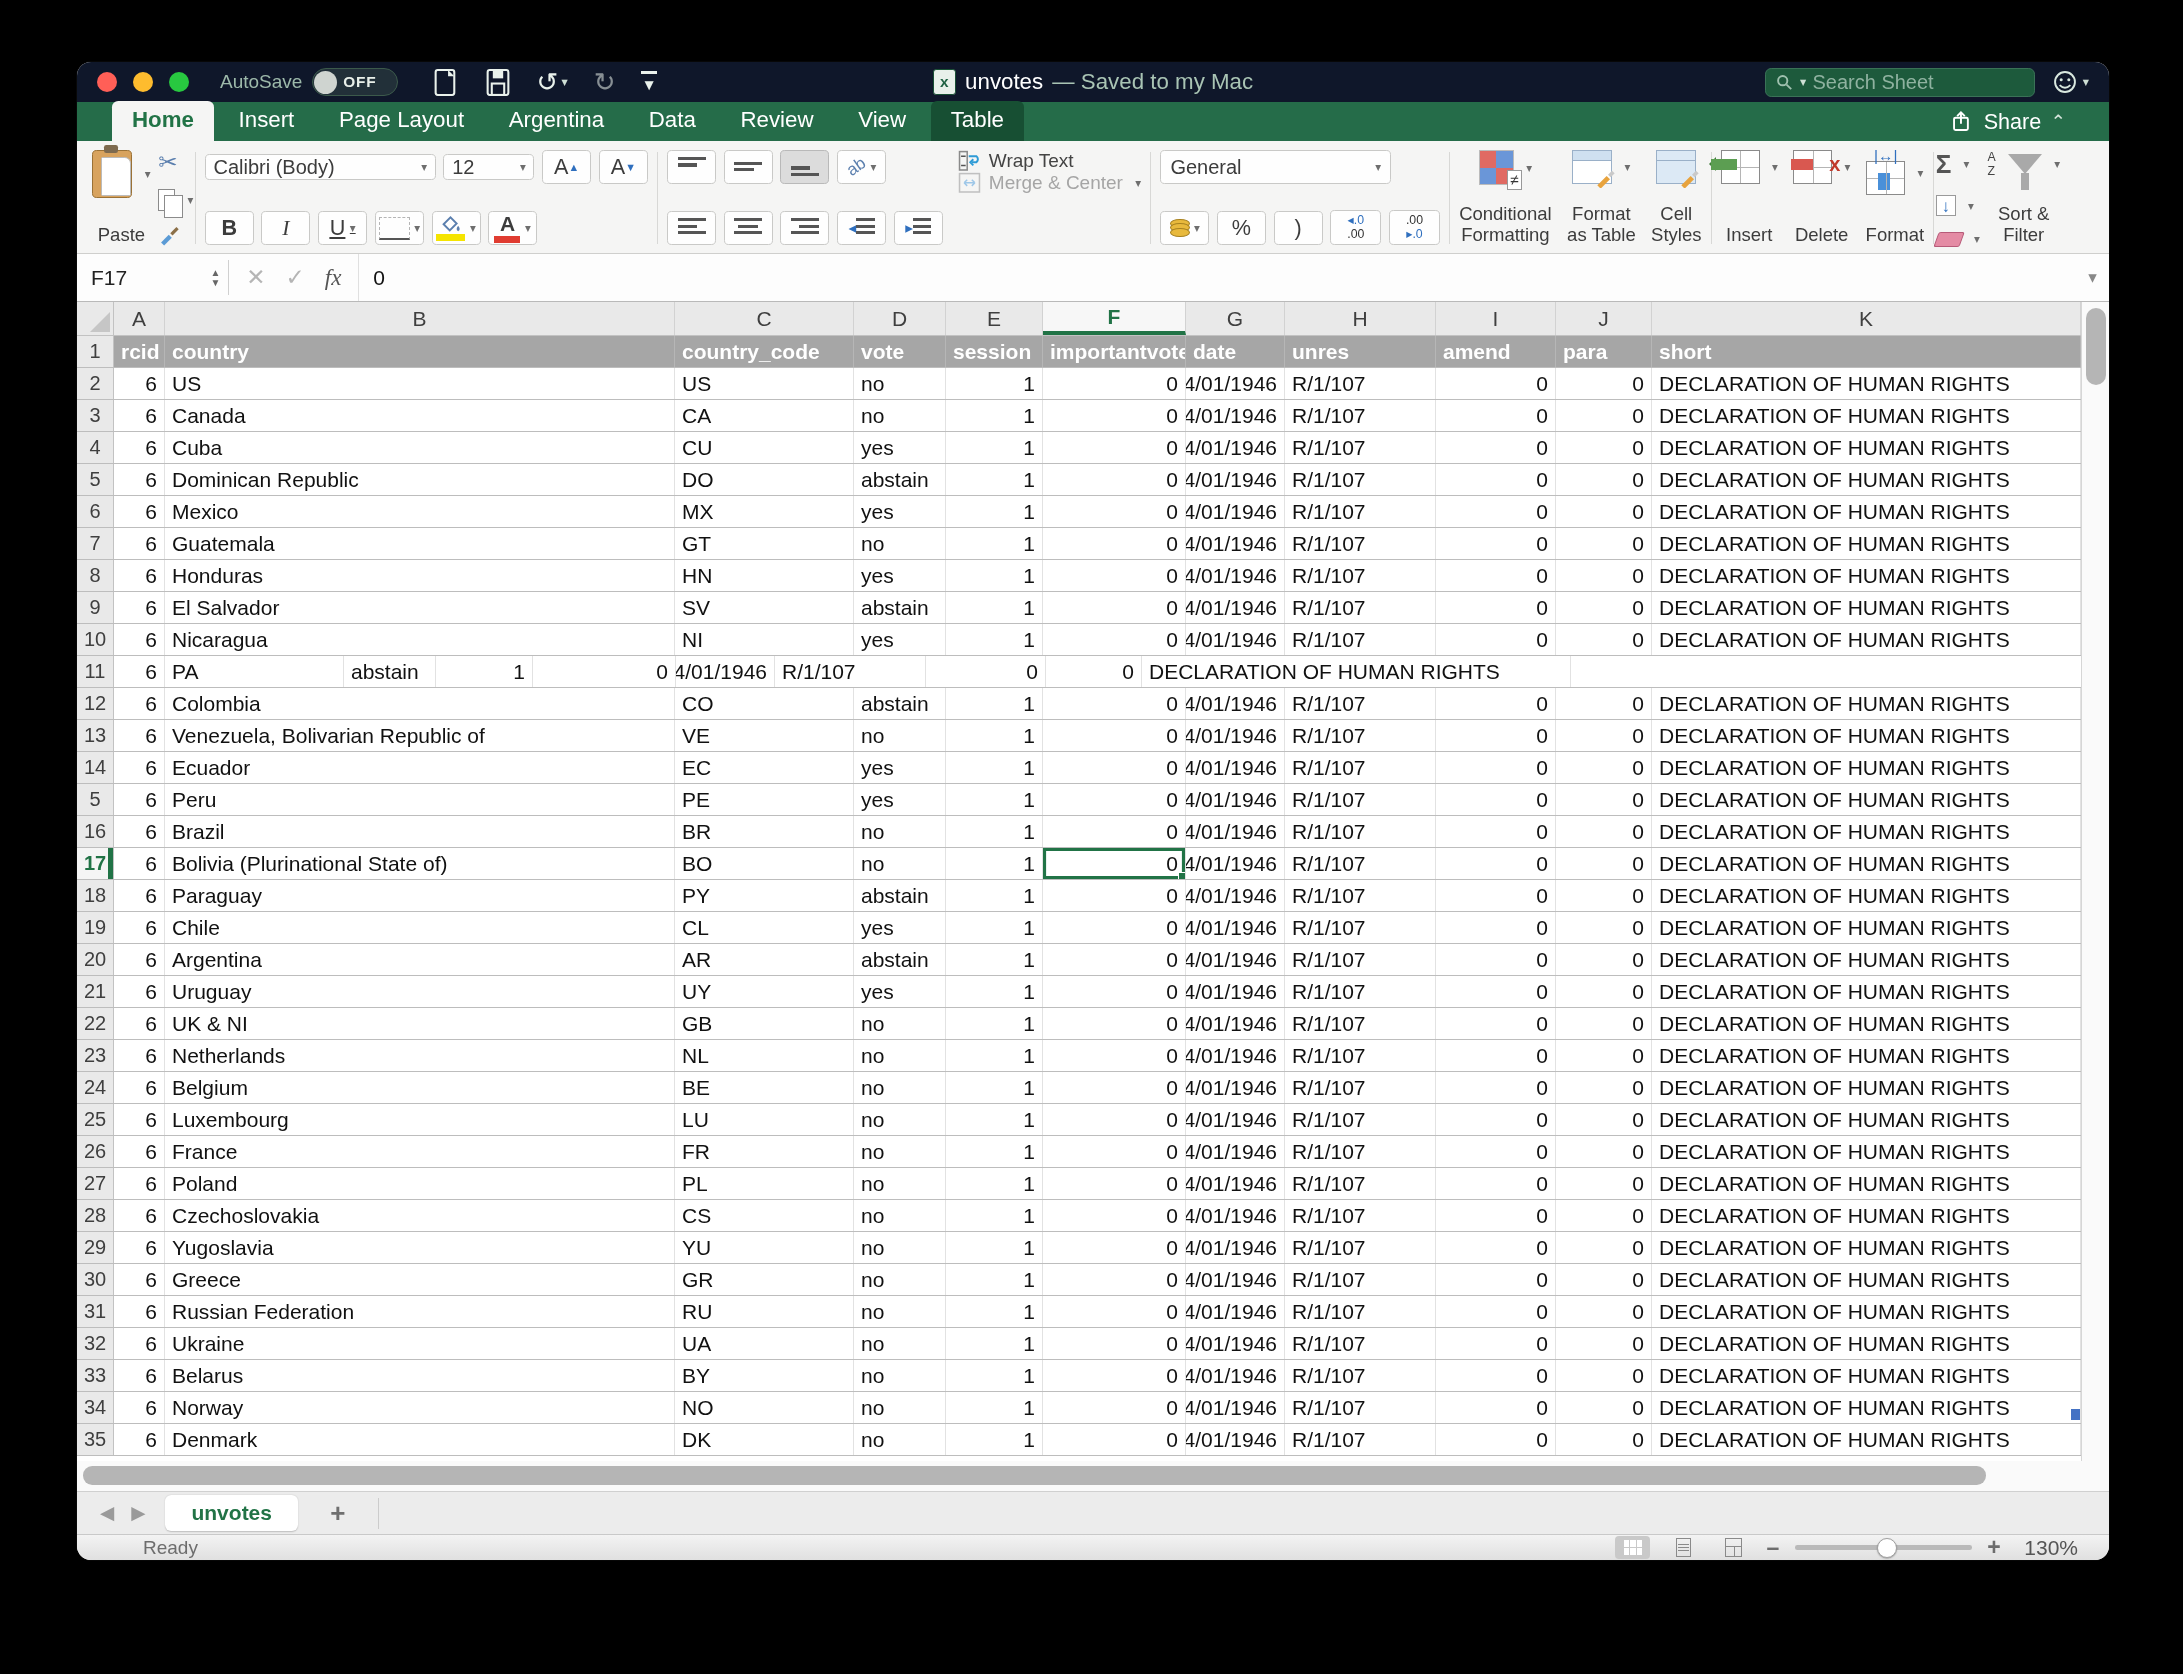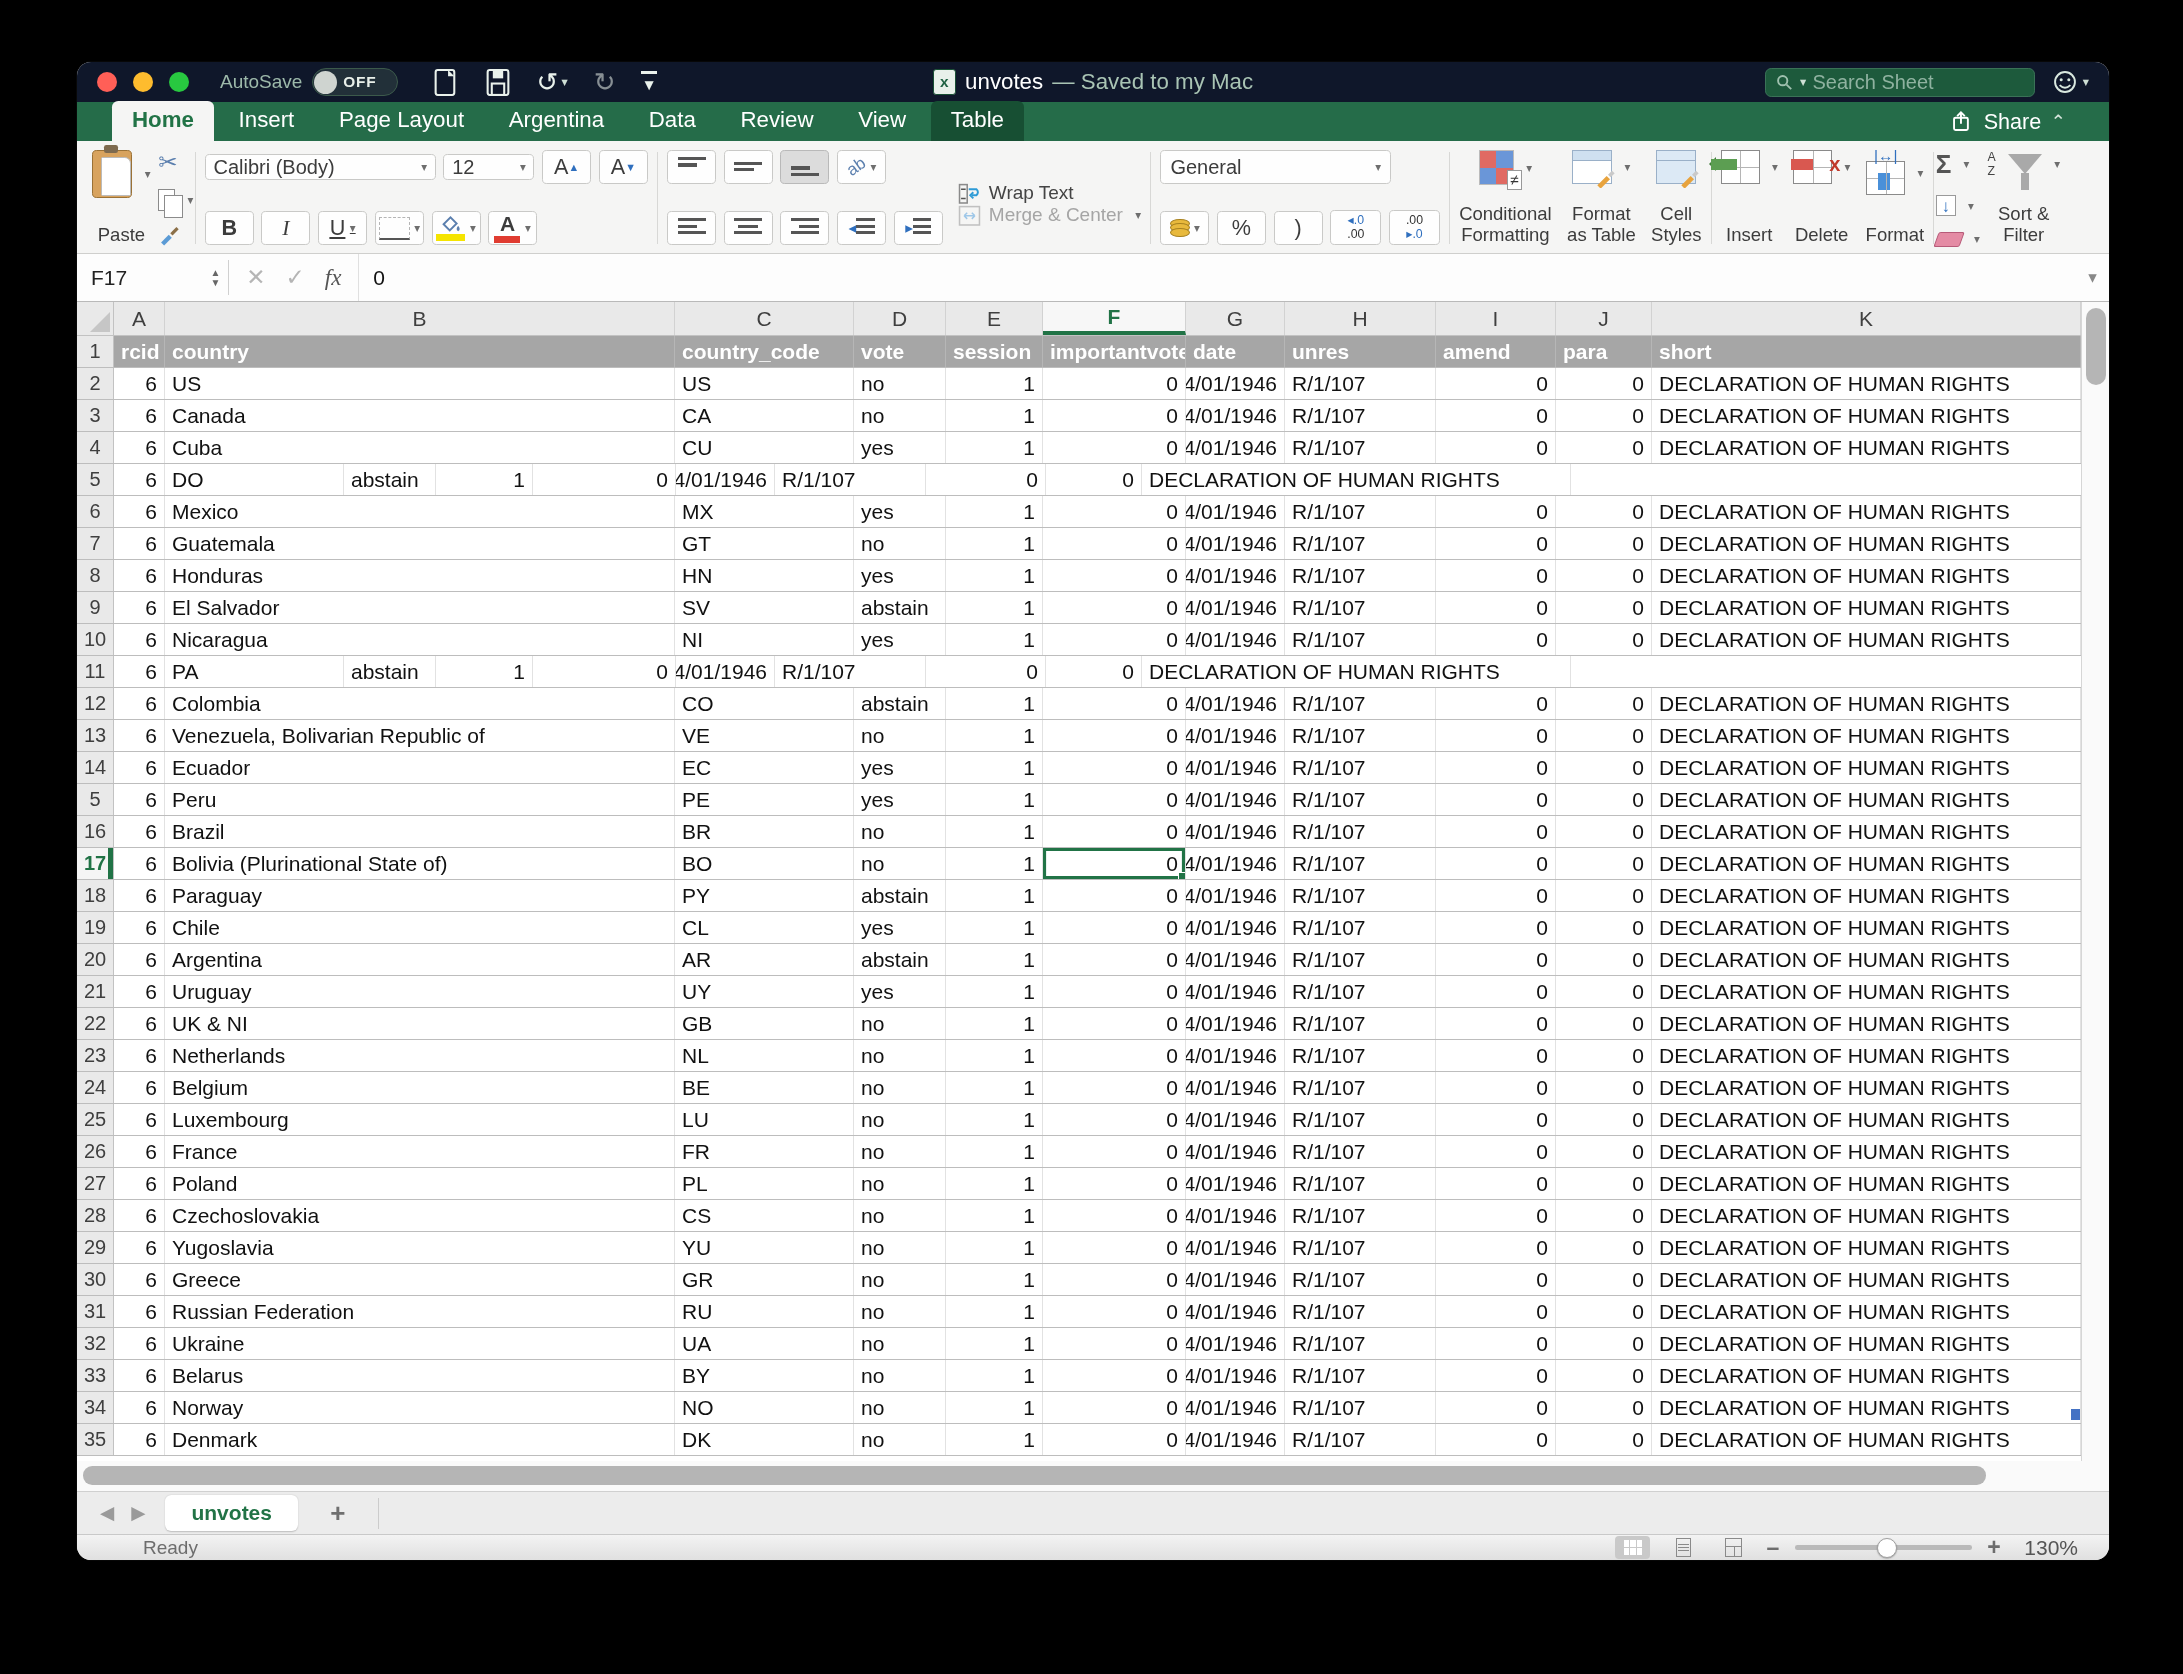--- a/index.html
+++ b/index.html
@@ -64,21 +64,21 @@
   .ab-chip{width:31px;height:23px;border:1.5px dashed #b5b5b5;border-bottom:2.3px solid #555;}
   .bucket-bar{width:29px;height:7px;background:#f5e400;margin-top:2.3px;}
   .acolor{font-size:21px;font-weight:bold;line-height:1;}
   .acolor-bar{width:26px;height:7px;background:#e03c31;margin-top:2.3px;}
   .bars{width:28px;height:20px;}
   .stripe{height:3.1px;background:#555;margin-bottom:3.1px;}
   .stripe.short{width:70%;}
   .stripe.center{margin-left:auto;margin-right:auto;}
   .stripe.right{margin-left:auto;}
   .selbtn{background:#dcdcdc;border-color:#b9b9b9;}
-  .wrapmerge{display:flex;flex-direction:column;justify-content:center;margin-top:13px;}
+  .wrapmerge{display:flex;flex-direction:column;justify-content:flex-start;}
   .wm{display:flex;align-items:center;gap:7.7px;font-size:19px;}
   .gray{color:#a5a5a5;}
   .genbox{width:231px;height:34px;font-size:20px;justify-content:space-between;padding:0 9.2px;}
   .coin{width:20px;height:9.2px;border-radius:50%;background:#e8b93c;border:0.8px solid #a8821f;margin-top:-4.6px;}
   .decbtn{flex-direction:column;font-size:12.3px;line-height:1.1;width:51px;height:35px;color:#333;}
   .bluetxt{color:#2f6fbe;}
   .bigbtn{display:flex;flex-direction:column;align-items:center;justify-content:space-between;}
   .cficon{width:35px;height:35px;display:grid;grid-template-columns:1fr 1fr;grid-auto-rows:1fr;border:0.8px solid #bbb;background:#fff;position:relative;}
   .cficon div:nth-child(1){background:#e06a63}.cficon div:nth-child(2){background:#6a96d8}
   .cficon div:nth-child(3){background:#6a96d8}.cficon div:nth-child(4){background:#e06a63}
@@ -624,20 +624,21 @@
             <div class="cell ar" style="width: 143px;">0</div>
             <div class="cell ar" style="width: 99px;">04/01/1946</div>
             <div class="cell" style="width: 151px;">R/1/107</div>
             <div class="cell ar" style="width: 120px;">0</div>
             <div class="cell ar" style="width: 96px;">0</div>
             <div class="cell" style="width: 429px;">DECLARATION OF HUMAN RIGHTS</div>
           </div>
           <div class="grow drow">
             <div class="rh">5</div>
             <div class="cell ar" style="width: 51px;">6</div>
+            <div class="cell" style="width: 510px;">Dominican Republic</div>
             <div class="cell" style="width: 179px;">DO</div>
             <div class="cell" style="width: 92px;">abstain</div>
             <div class="cell ar" style="width: 97px;">1</div>
             <div class="cell ar" style="width: 143px;">0</div>
             <div class="cell ar" style="width: 99px;">04/01/1946</div>
             <div class="cell" style="width: 151px;">R/1/107</div>
             <div class="cell ar" style="width: 120px;">0</div>
             <div class="cell ar" style="width: 96px;">0</div>
             <div class="cell" style="width: 429px;">DECLARATION OF HUMAN RIGHTS</div>
           </div>

